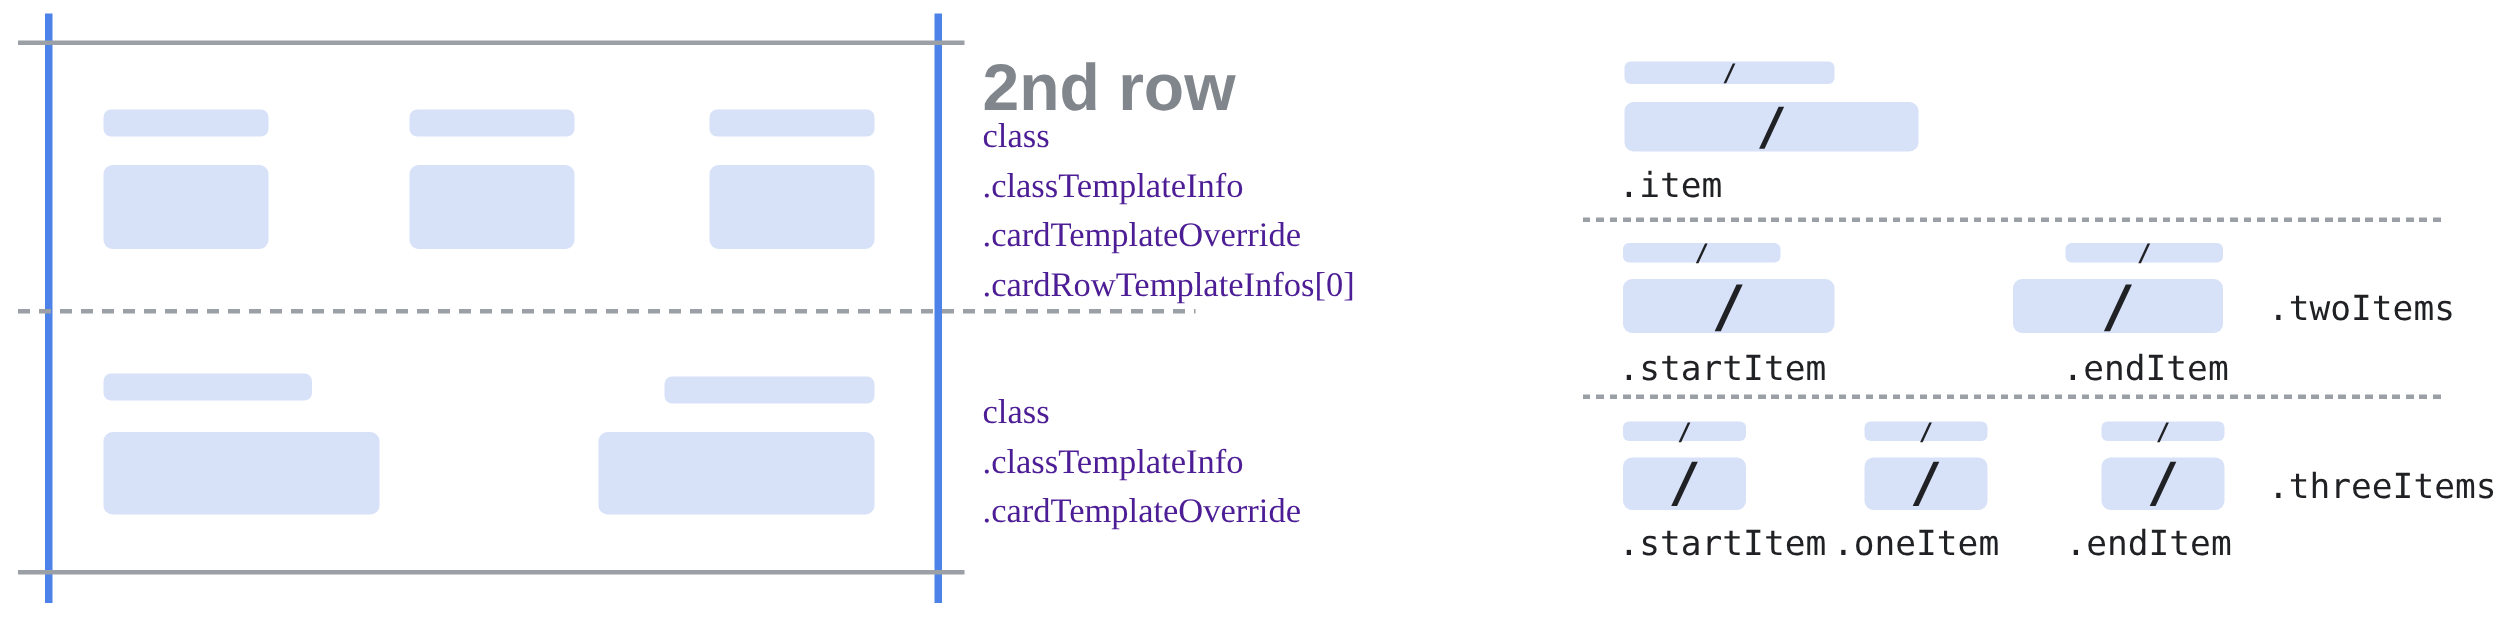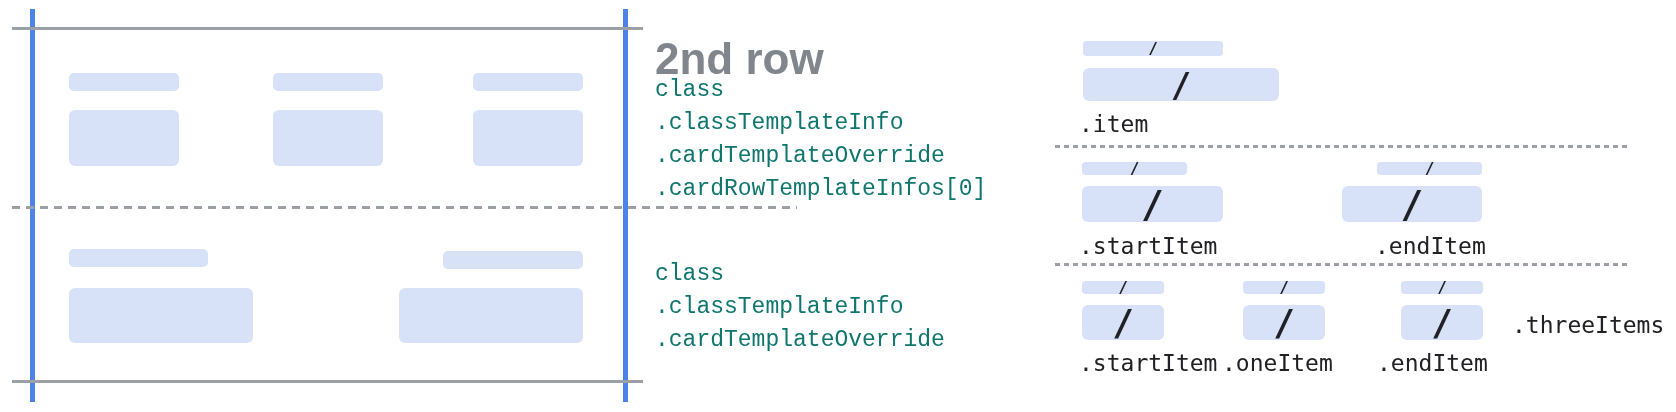--- a/index.html
+++ b/index.html
@@ -52,24 +52,24 @@
   .ann-title{
     position:absolute;
     font-family:"Liberation Sans", sans-serif;
     font-weight:bold;
     font-size:44px;
     color:#80868b;
     white-space:nowrap;
   }
   .code{
     position:absolute;
-    font-family:Liberation Mono, monospace;
+    font-family:Liberation Serif, serif;
     font-size:23px;
     line-height:33px;
-    color:#0f766e;
+    color:#4c1d95;
     white-space:nowrap;
   }
   
   .bar{
     position:absolute;
     background:#d7e2f9;
     display:flex;
     align-items:center;
     justify-content:center;
   }
@@ -147,20 +147,21 @@
     <span class="slash s38">/</span>
   </div>
   <div class="bar sm" style="left:1377px;top:162px;width:105px;height:13px;">
     <span class="slash s16">/</span>
   </div>
   <div class="bar lg" style="left:1342px;top:186px;width:140px;height:36px;">
     <span class="slash s38">/</span>
   </div>
   <div class="mono-label" style="left:1079px;top:233px;">.startItem</div>
   <div class="mono-label" style="left:1375px;top:233px;">.endItem</div>
+  <div class="mono-label" style="left:1512px;top:193px;">.twoItems</div>
 
   <div class="hdot" style="top:263px;"></div>
 
   <div class="bar sm" style="left:1082px;top:281px;width:82px;height:13px;">
     <span class="slash s16">/</span>
   </div>
   <div class="bar lg" style="left:1082px;top:305px;width:82px;height:35px;">
     <span class="slash s36">/</span>
   </div>
   <div class="bar sm" style="left:1243px;top:281px;width:82px;height:13px;">

